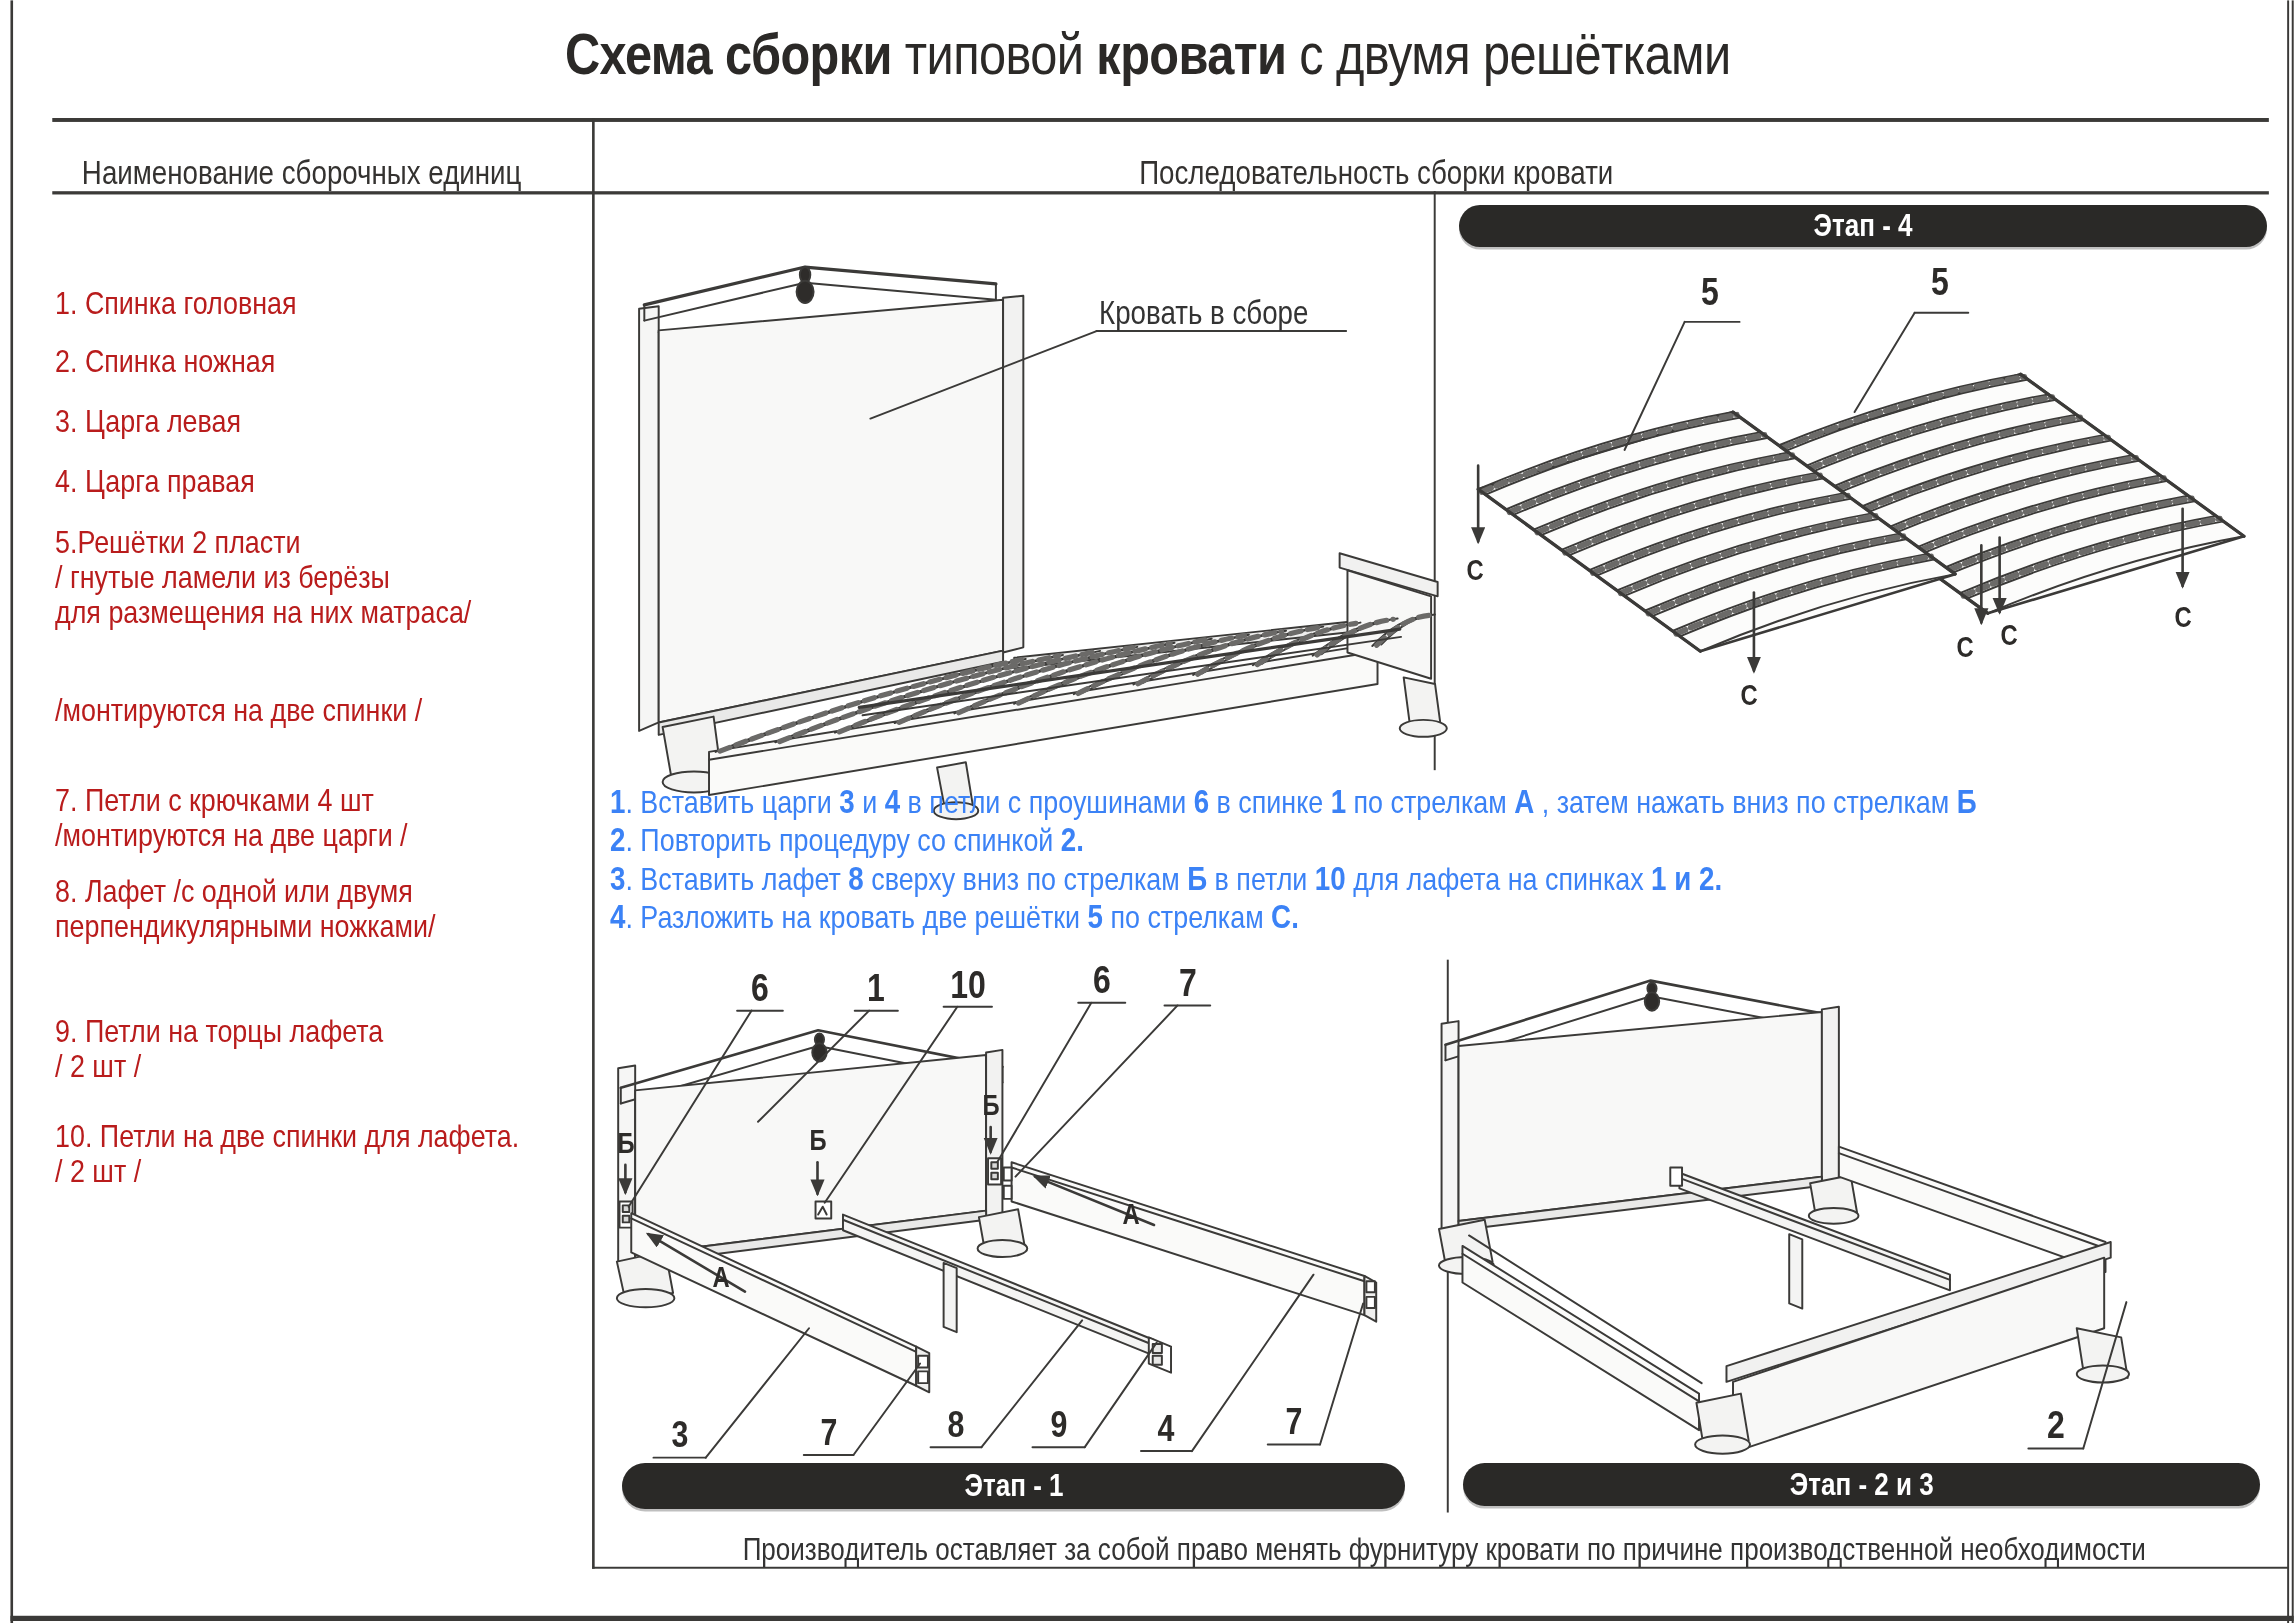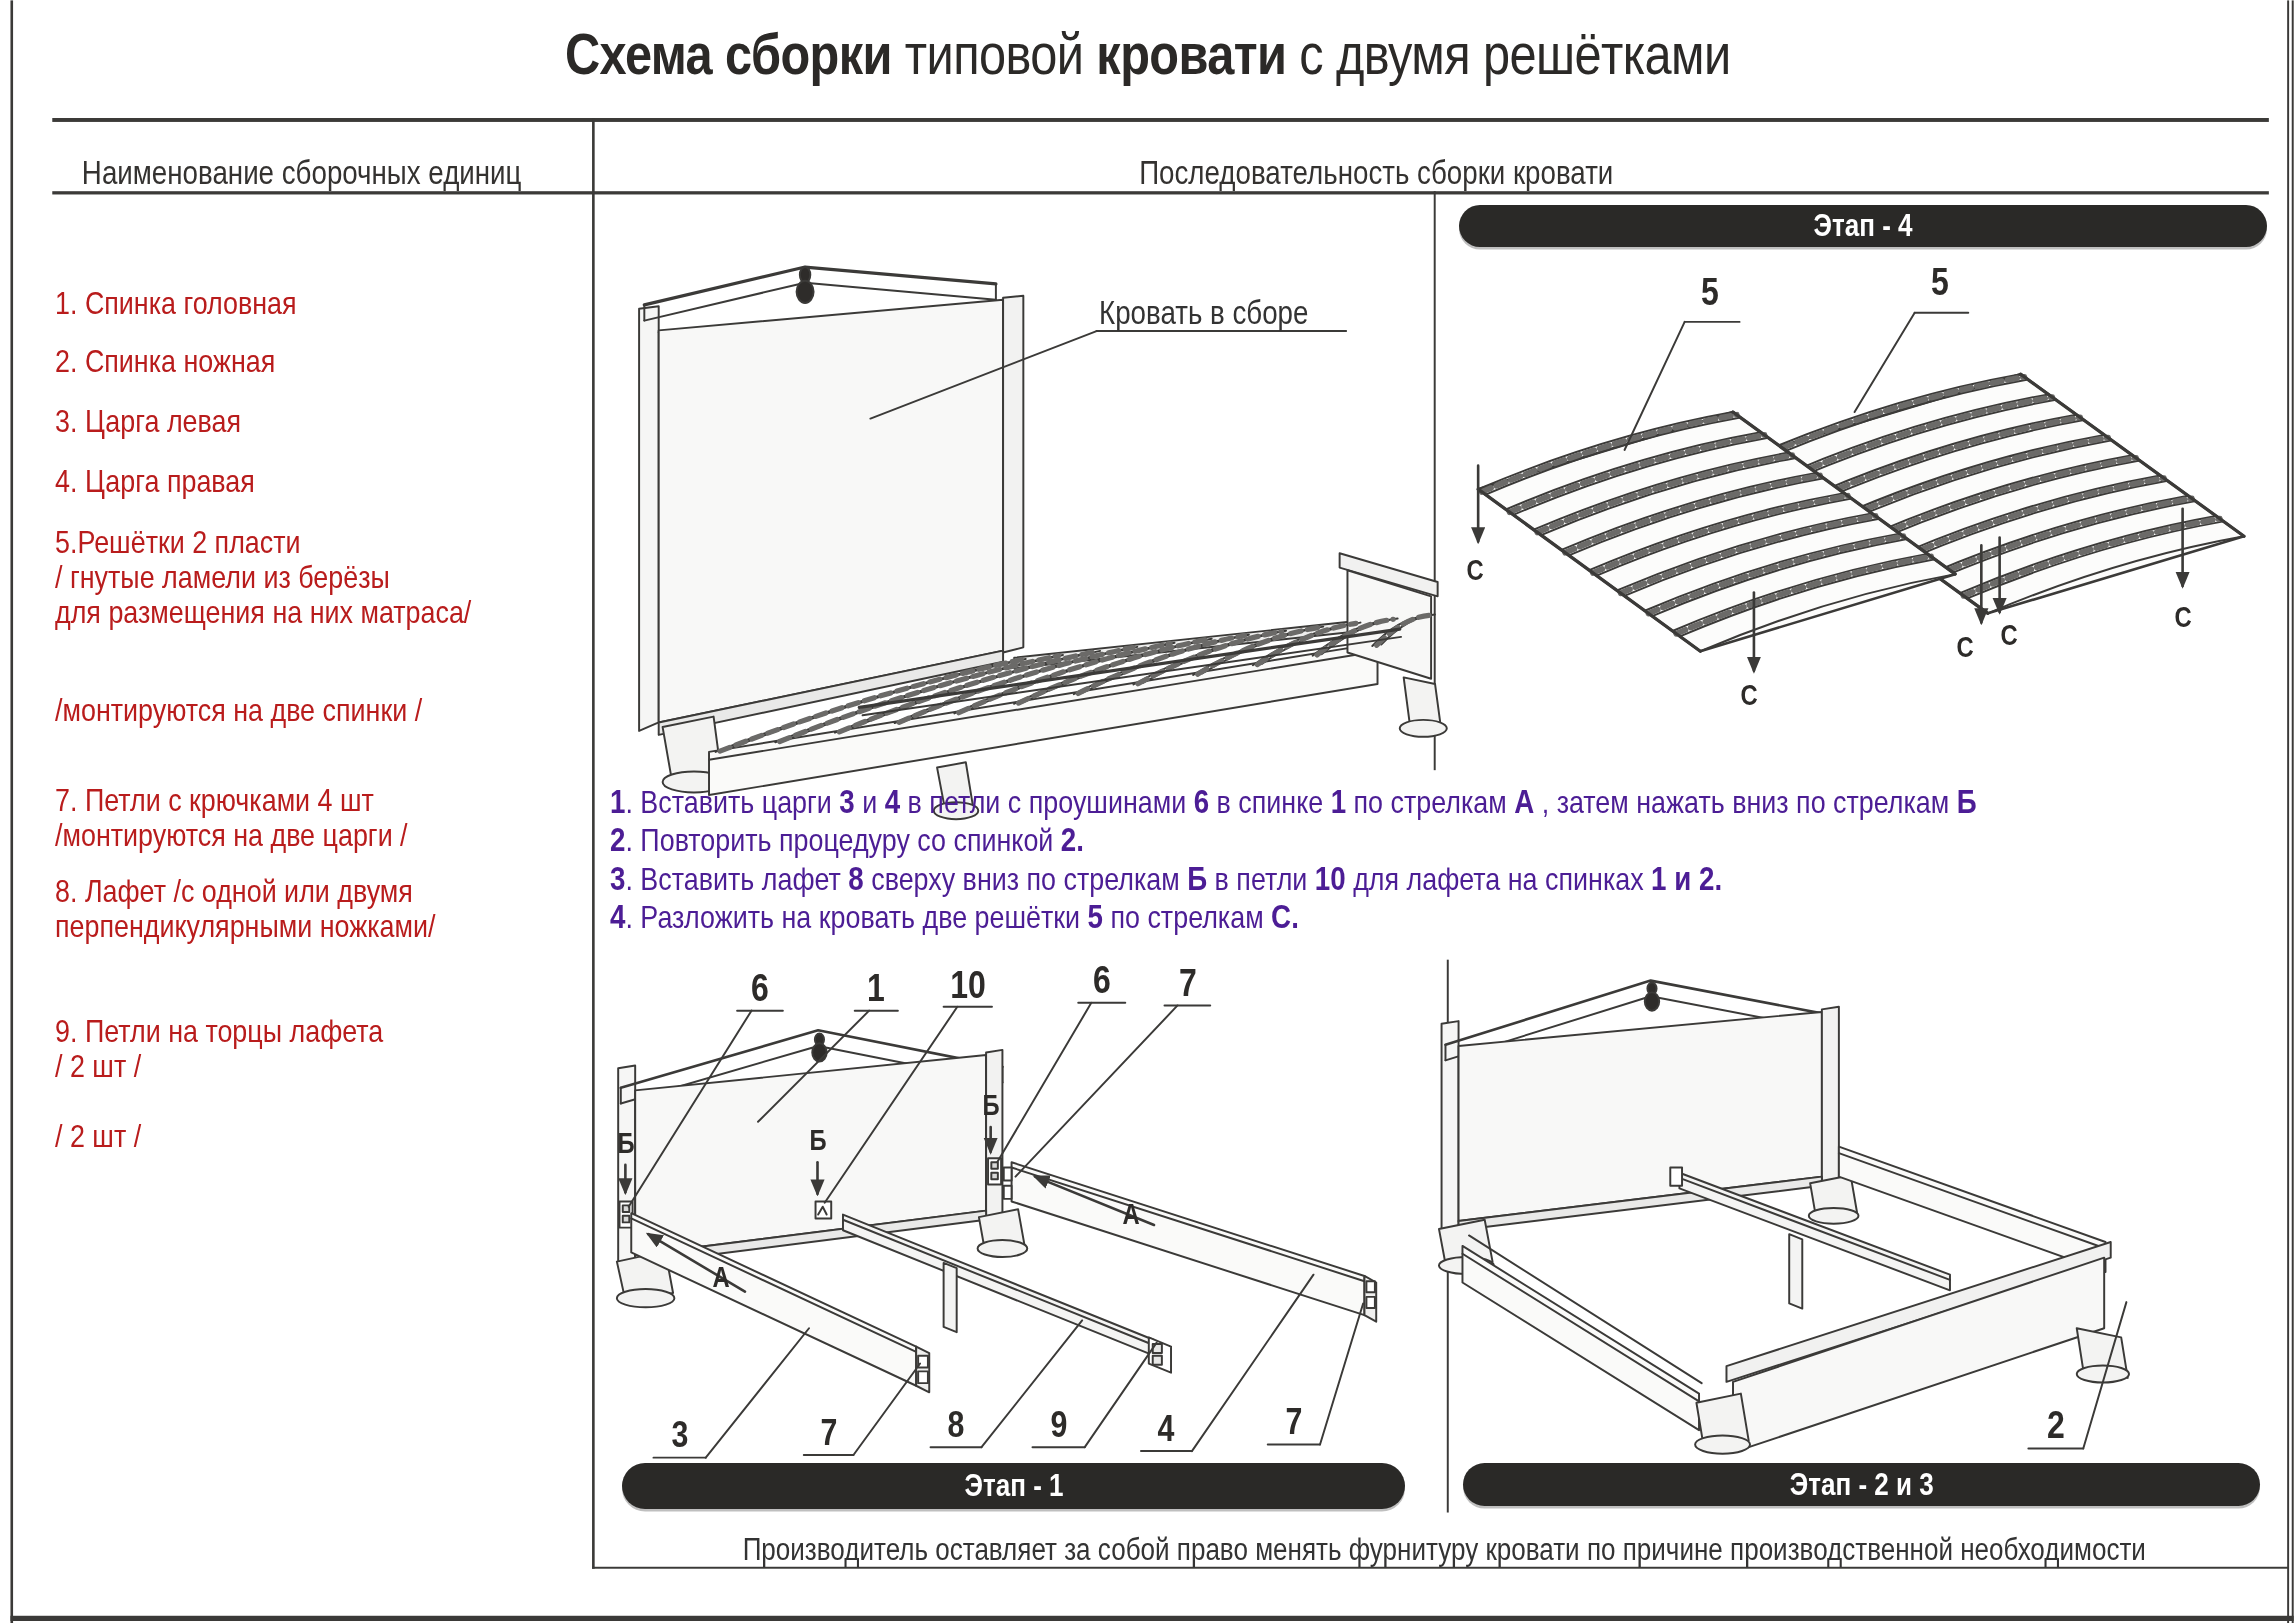--- a/index.html
+++ b/index.html
@@ -10,21 +10,21 @@
   .cond-c{display:inline-block;transform:scaleX(.84);transform-origin:50% 50%;white-space:nowrap;}
   .title{position:absolute;left:0;top:19.6px;width:2295px;text-align:center;font-size:58px;
          letter-spacing:-0.7px;color:#2b2927;white-space:nowrap;}
   .title .seg-b{font-weight:700;}
   .title .seg-l{font-weight:400;}
   .hdr{position:absolute;top:127px;height:65px;display:flex;align-items:flex-end;justify-content:center;
        font-size:33px;font-weight:400;color:#343230;}
   .hdr-left{left:23.5px;width:556px;}
   .hdr-right{left:1000px;width:752px;}
   .part-item{position:absolute;left:55px;font-size:32px;line-height:35px;font-weight:400;color:#b91c1c;white-space:nowrap;}
-  .instr-line{position:absolute;left:610px;font-size:32px;line-height:35px;font-weight:400;color:#4c1d95;white-space:nowrap;}
+  .instr-line{position:absolute;left:610px;font-size:32px;line-height:35px;font-weight:400;color:#3b82f6;white-space:nowrap;}
   .instr-line b{font-weight:700;font-size:33px;}
   .banner{position:absolute;background:#2a2927;border-radius:26px;color:#ffffff;
           display:flex;align-items:center;justify-content:center;font-weight:700;
           box-shadow:0 2.6px 0 rgba(0,0,0,.25);}
   .b4{left:1459px;top:205px;width:808px;height:42px;font-size:31px;}
   .b1{left:622px;top:1463px;width:783px;height:46px;font-size:31px;}
   .b23{left:1463px;top:1463px;width:797px;height:43px;font-size:31px;}
   .bed-label{position:absolute;left:1099px;top:294px;font-size:33px;font-weight:400;color:#333;}
   .callout{position:absolute;transform:translate(-50%,-50%) scaleX(.82);font-weight:700;color:#2d2b29;white-space:nowrap;}
   .co-num{font-size:39px;}
@@ -361,20 +361,21 @@
       </div>
       <div class="part-item" style="top: 874px;">
         <div><span class="cond">8. Лафет /с одной или двумя</span></div>
         <div><span class="cond">перпендикулярными ножками/</span></div>
       </div>
       <div class="part-item" style="top: 1014px;">
         <div><span class="cond">9. Петли на торцы лафета</span></div>
         <div><span class="cond">/ 2 шт /</span></div>
       </div>
       <div class="part-item" style="top: 1119px;">
+        <div><span class="cond">10. Петли на две спинки для лафета.</span></div>
         <div><span class="cond">/ 2 шт /</span></div>
       </div>
     </div>
 
   <div class="bed-label">
     <span class="cond">Кровать в сборе</span>
   </div>
 
   <div class="banner b4">
     <span class="cond-c">Этап -  4</span>

